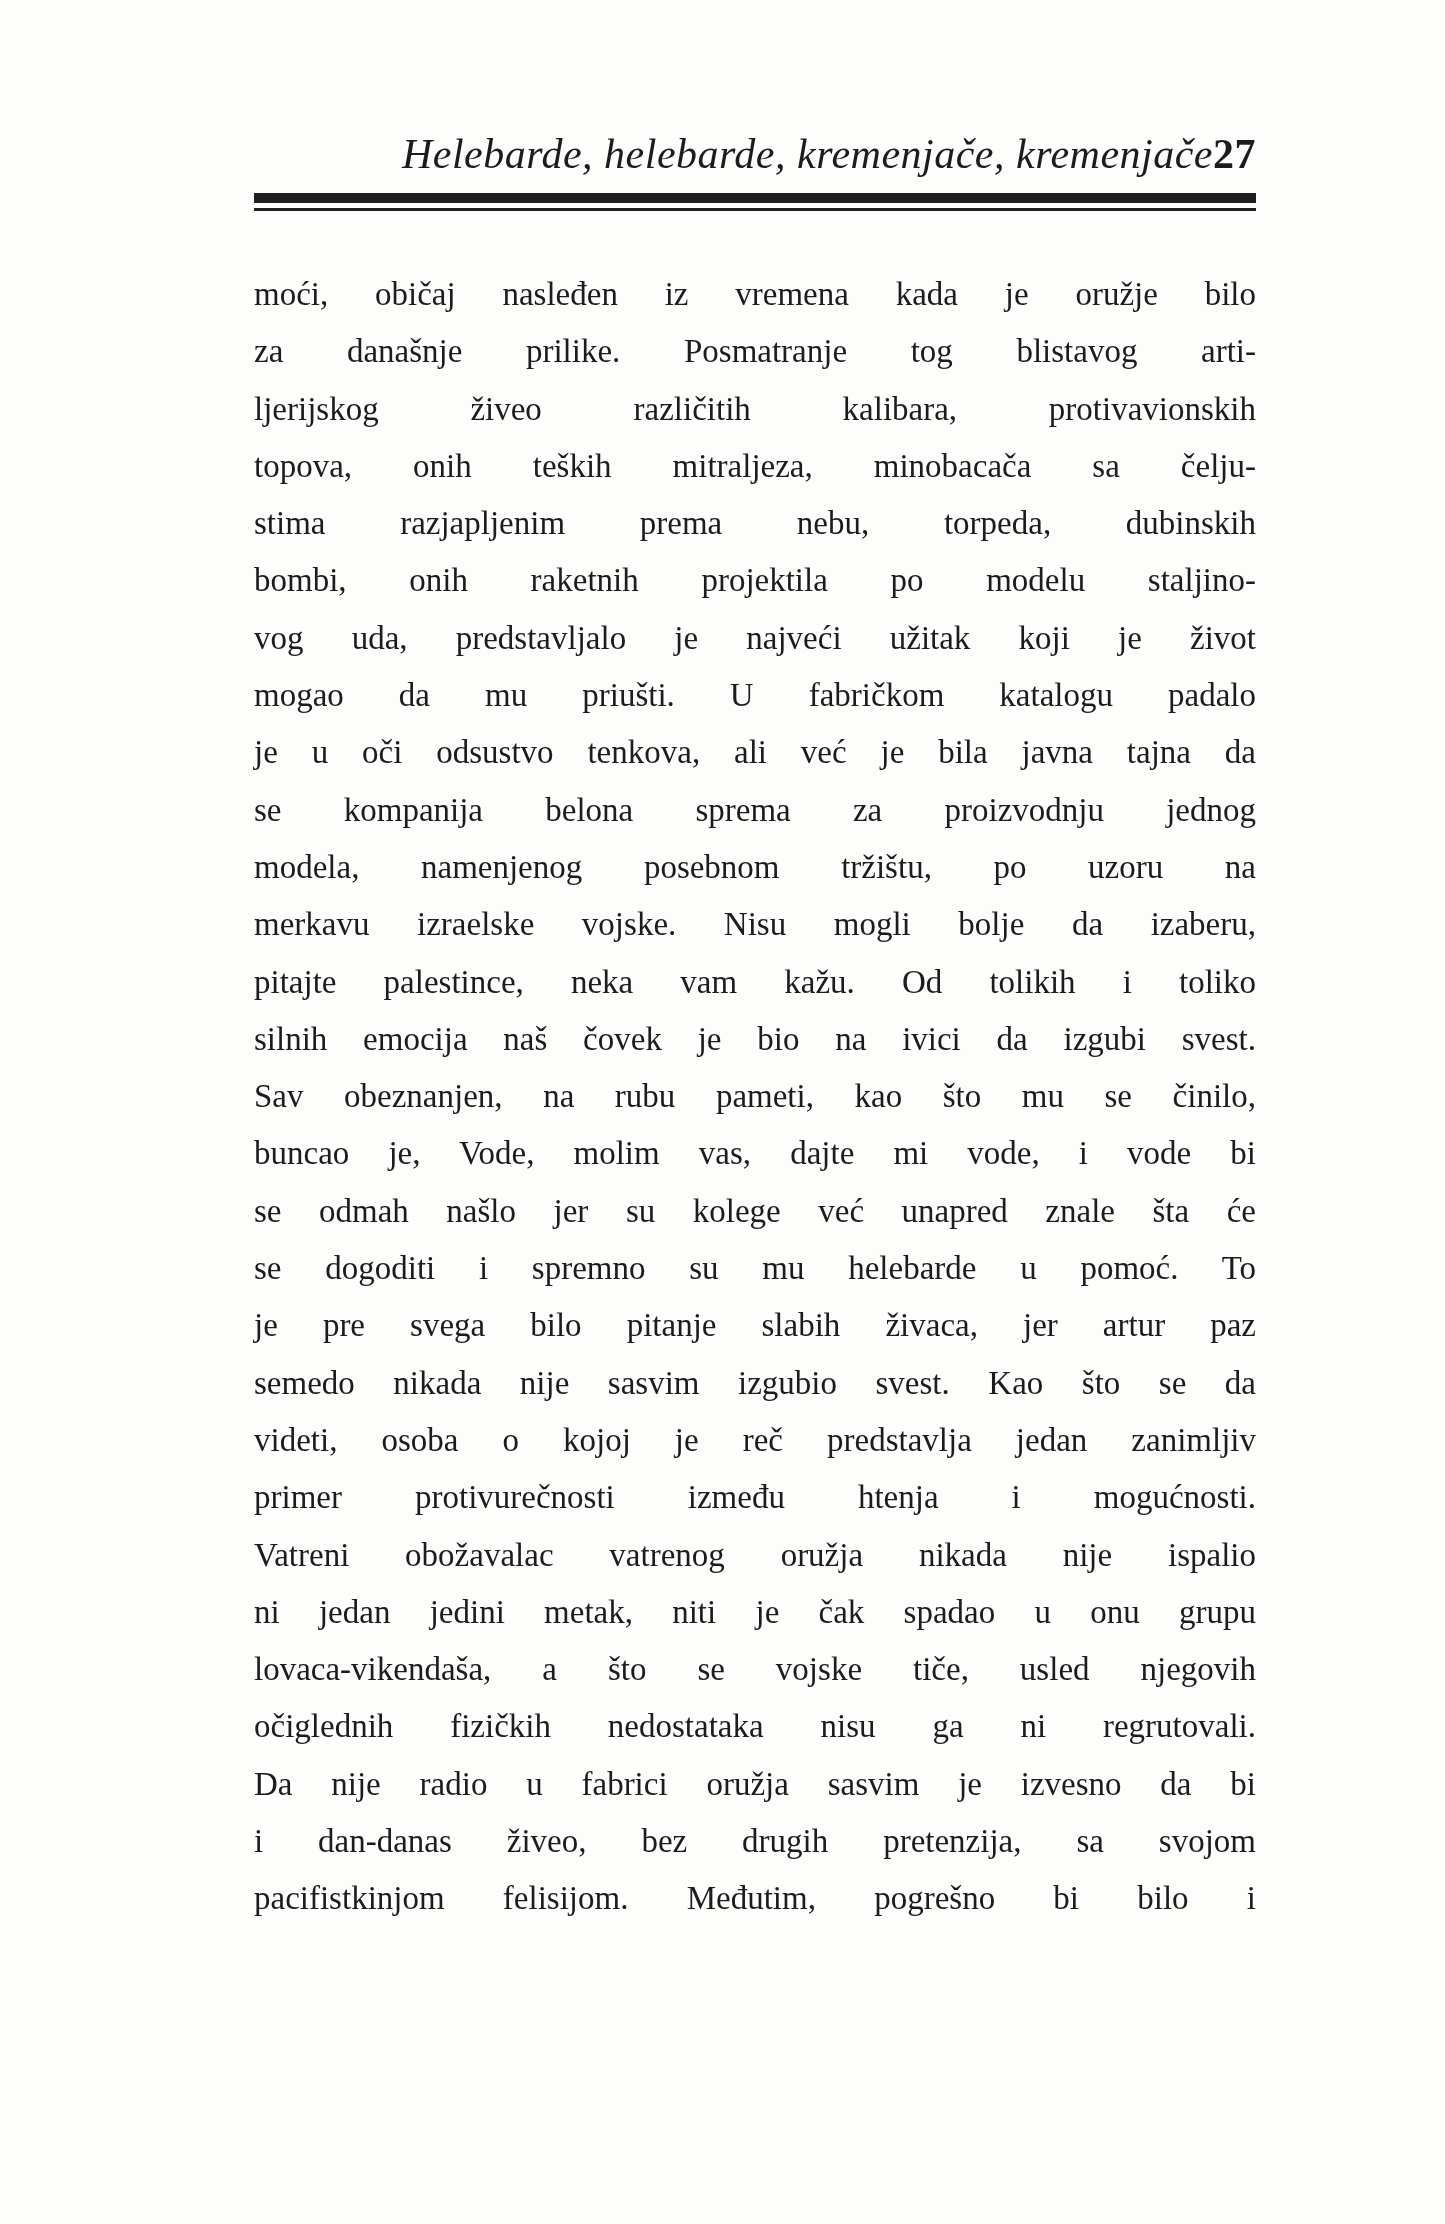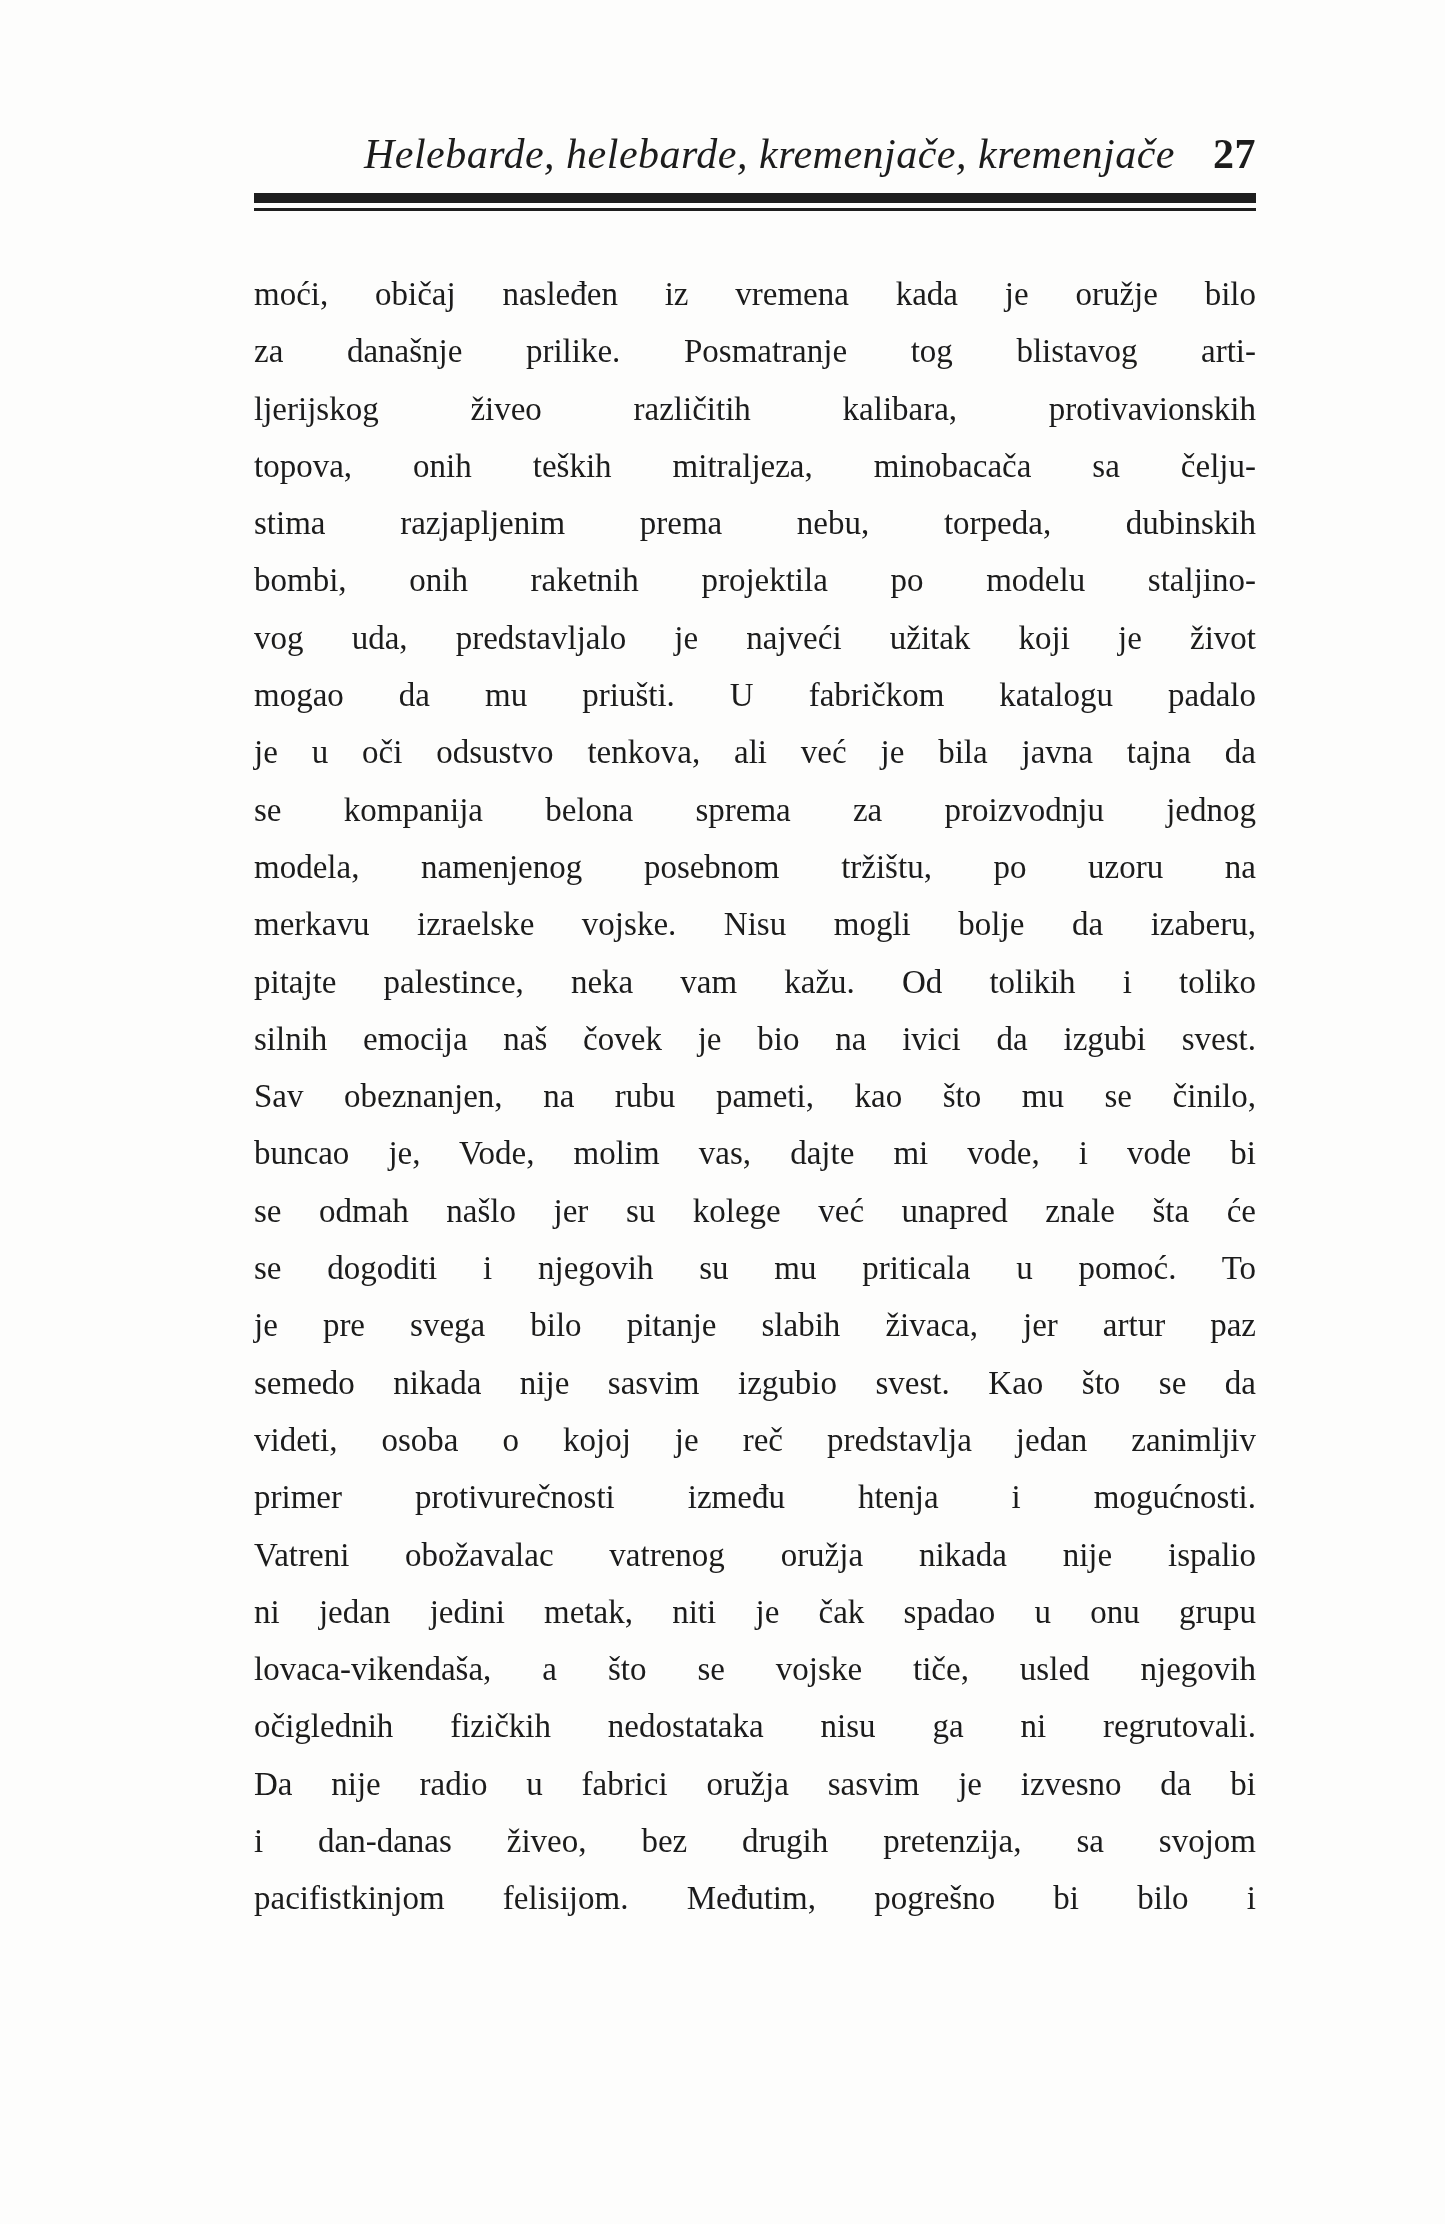--- a/index.html
+++ b/index.html
@@ -17,21 +17,20 @@
     color: #1c1c1c;
   }
   .running-head {
     position: absolute;
     left: 254px;
     top: 128px;
     width: 1002px;
     display: flex;
     justify-content: flex-end;
     align-items: baseline;
-    gap: 38px;
     font-size: 42px;
     line-height: 52px;
     letter-spacing: 0.5px;
     white-space: nowrap;
   }
   .head-title {
     font-style: italic;
   }
   .folio {
     font-style: normal;
@@ -85,21 +84,21 @@
       <div class="text-line">mogao da mu priušti. U fabričkom katalogu padalo</div>
       <div class="text-line">je u oči odsustvo tenkova, ali već je bila javna tajna da</div>
       <div class="text-line">se kompanija belona sprema za proizvodnju jednog</div>
       <div class="text-line">modela, namenjenog posebnom tržištu, po uzoru na</div>
       <div class="text-line">merkavu izraelske vojske. Nisu mogli bolje da izaberu,</div>
       <div class="text-line">pitajte palestince, neka vam kažu. Od tolikih i toliko</div>
       <div class="text-line">silnih emocija naš čovek je bio na ivici da izgubi svest.</div>
       <div class="text-line">Sav obeznanjen, na rubu pameti, kao što mu se činilo,</div>
       <div class="text-line">buncao je, Vode, molim vas, dajte mi vode, i vode bi</div>
       <div class="text-line">se odmah našlo jer su kolege već unapred znale šta će</div>
-      <div class="text-line">se dogoditi i njegovih su mu priticala u pomoć. To</div>
+      <div class="text-line">se dogoditi i spremno su mu helebarde u pomoć. To</div>
       <div class="text-line">je pre svega bilo pitanje slabih živaca, jer artur paz</div>
       <div class="text-line">semedo nikada nije sasvim izgubio svest. Kao što se da</div>
       <div class="text-line">videti, osoba o kojoj je reč predstavlja jedan zanimljiv</div>
       <div class="text-line">primer protivurečnosti između htenja i mogućnosti.</div>
       <div class="text-line">Vatreni obožavalac vatrenog oružja nikada nije ispalio</div>
       <div class="text-line">ni jedan jedini metak, niti je čak spadao u onu grupu</div>
       <div class="text-line">lovaca-vikendaša, a što se vojske tiče, usled njegovih</div>
       <div class="text-line">očiglednih fizičkih nedostataka nisu ga ni regrutovali.</div>
       <div class="text-line">Da nije radio u fabrici oružja sasvim je izvesno da bi</div>
       <div class="text-line">i dan-danas živeo, bez drugih pretenzija, sa svojom</div>

